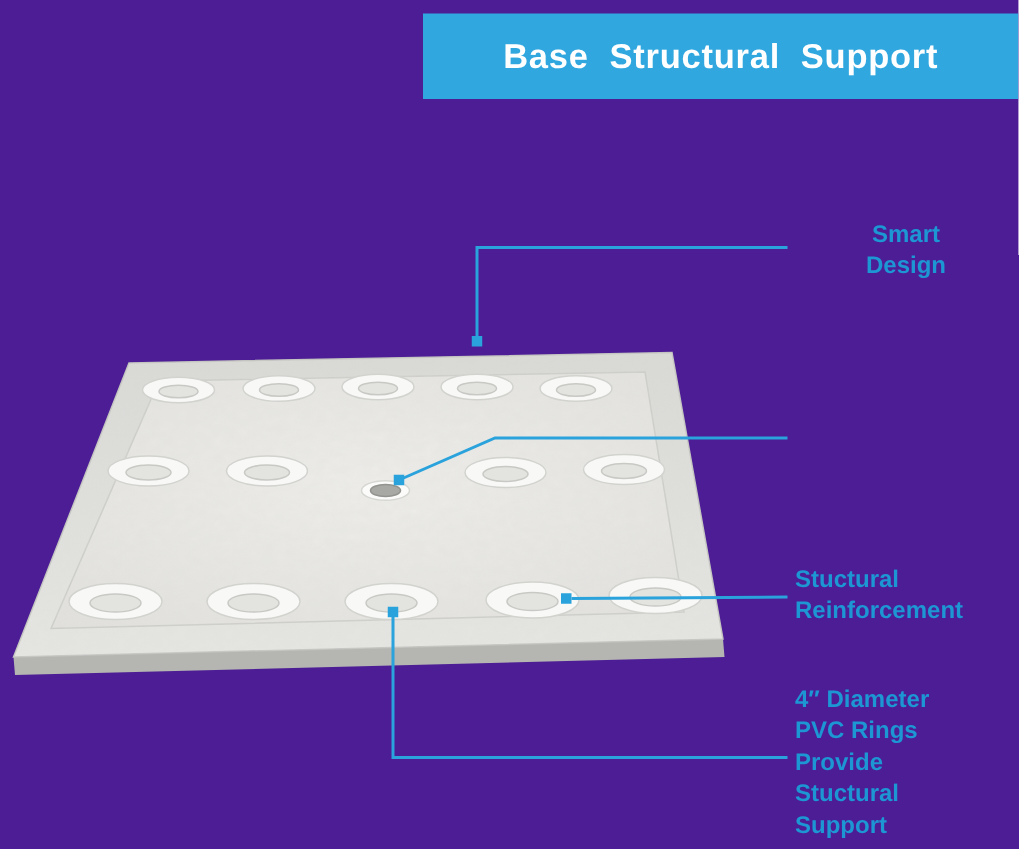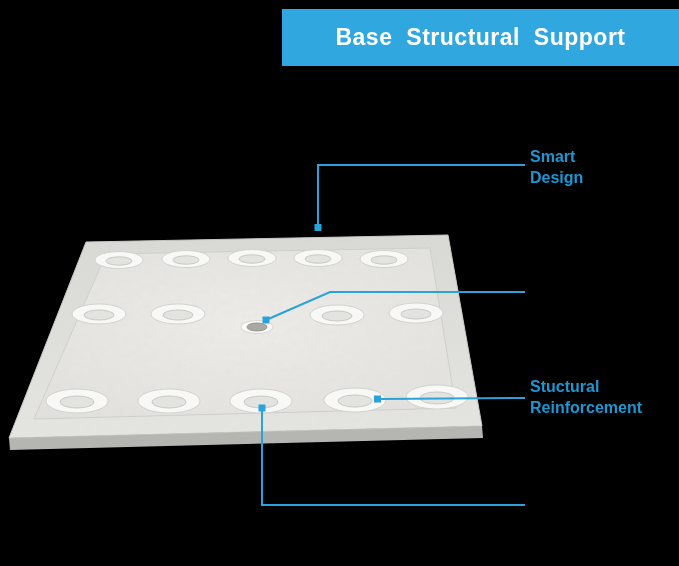--- a/index.html
+++ b/index.html
@@ -4,21 +4,21 @@
 <style>
   :root{
     --blue-banner:#30a7df;
     --blue-text:#1d97d4;
     --blue-line:#2aa2db;
   }
   html,body{margin:0;padding:0;background:#ffffff;}
   .canvas{
     position:relative;
     width:679px;height:566px;
-    background:#000000;
+    background:#4c1d95;
     overflow:hidden;
     font-family:"Liberation Sans",sans-serif;
   }
   .banner{
     position:absolute;
     left:282px;top:9px;width:397px;height:57px;
     background:var(--blue-banner);
     display:flex;align-items:center;justify-content:center;
   }
   .banner-title{
@@ -35,21 +35,21 @@
   .callout-label{
     position:absolute;
     left:530px;
     width:148px;
     color:var(--blue-text);
     font-weight:bold;
     font-size:16px;
     line-height:1.32;
     white-space:pre-line;
   }
-  .label-smart{top:146px;}
+  .label-smart{top:146px;text-align:center;}
   .label-drain{top:221px;}
   .label-fiberglass{top:376px;}
   .label-pvc{top:456px;}
 </style>
 </head>
 <body>
 
 <div class="canvas">
 
   <div class="banner">
@@ -159,14 +159,19 @@
       <rect x="262.5" y="316.5" width="7" height="7"></rect>
       <rect x="374" y="395.5" width="7" height="7"></rect>
       <rect x="258.5" y="404.5" width="7" height="7"></rect>
     </g>
   </svg>
 
   <div class="callout-label label-smart">Smart
 Design</div>
   <div class="callout-label label-fiberglass">Stuctural
 Reinforcement</div>
+  <div class="callout-label label-pvc">4″ Diameter
+PVC Rings
+Provide
+Stuctural
+Support</div>
 
 </div>
 
 </body></html>

